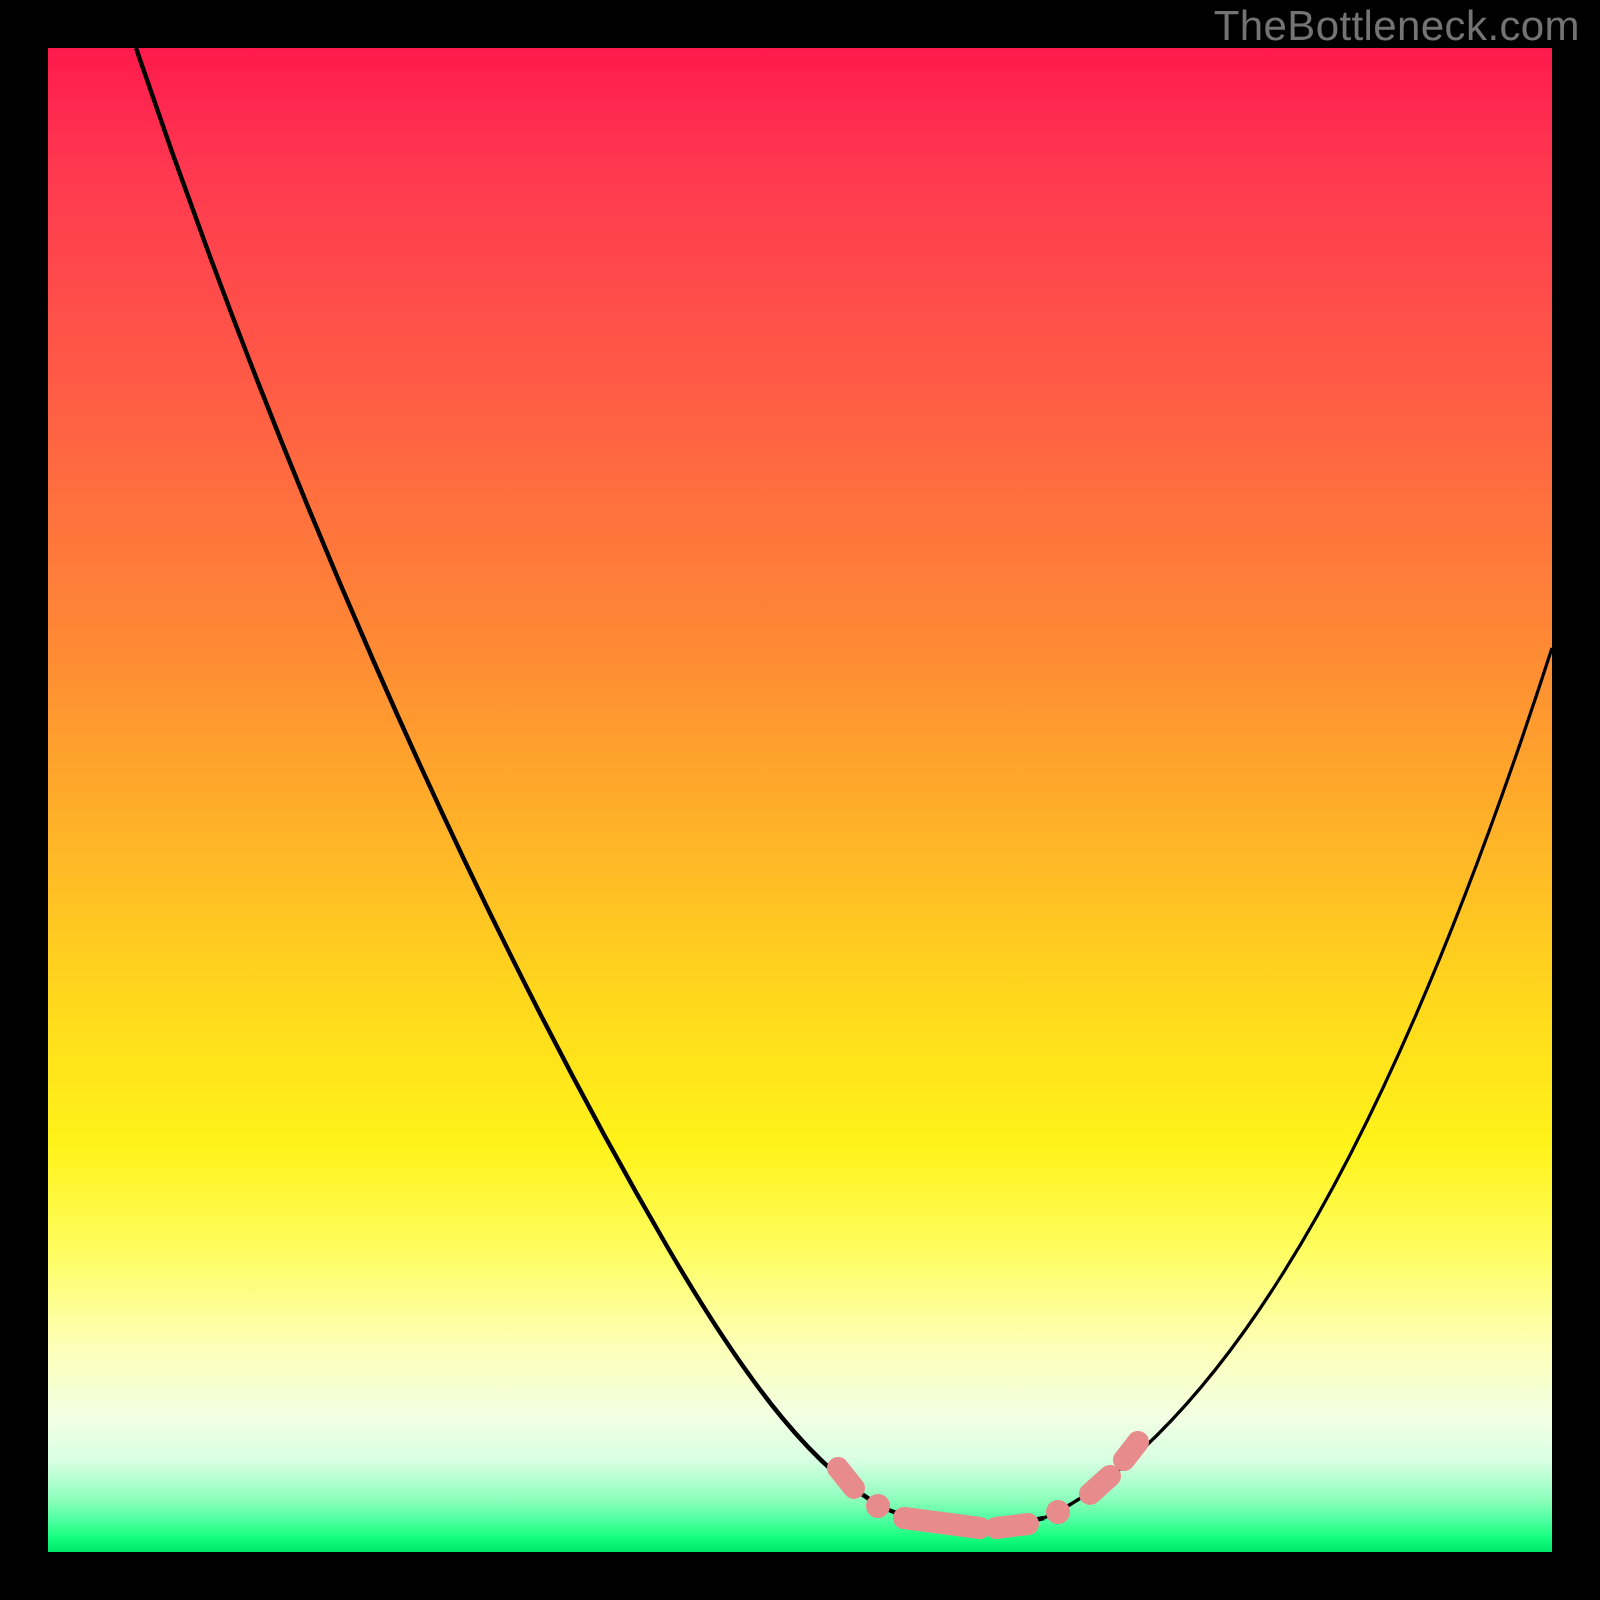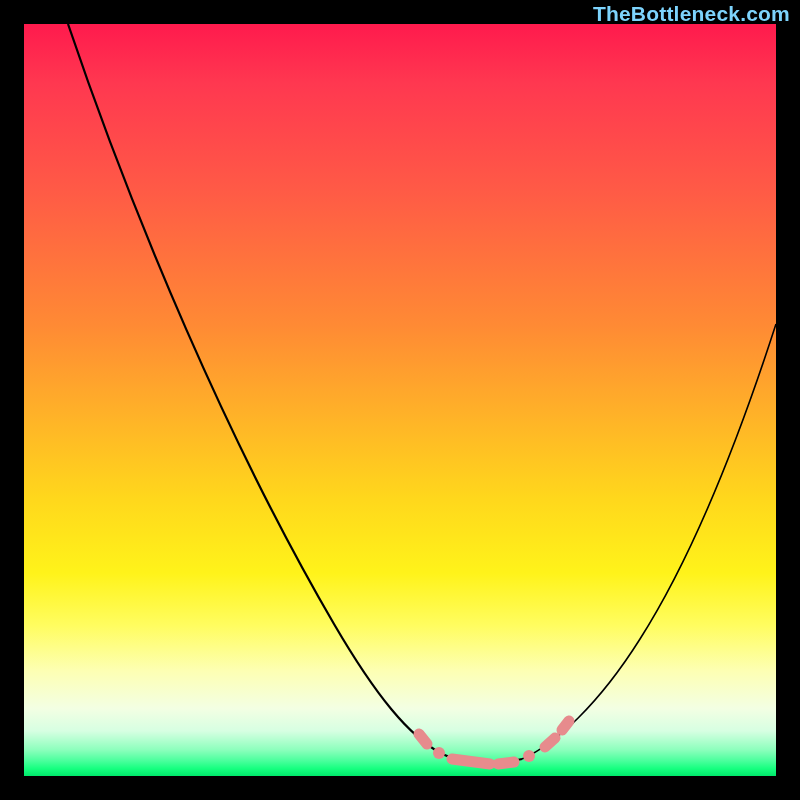--- a/index.html
+++ b/index.html
@@ -43,22 +43,22 @@
       #49ff9c 98%,
       #17ff80 99%,
       #00e86b 100%
     );
   }
   .watermark {
     position: absolute;
     top: 2px;
     right: 10px;
     font-size: 21px;
-    color: #7dd3fc;
-    font-weight: 700;
+    color: #737373;
+    font-weight: 400;
     letter-spacing: 0.2px;
     user-select: none;
   }
   svg.curve {
     position: absolute;
     top: 0;
     left: 0;
     width: 752px;
     height: 752px;
   }

